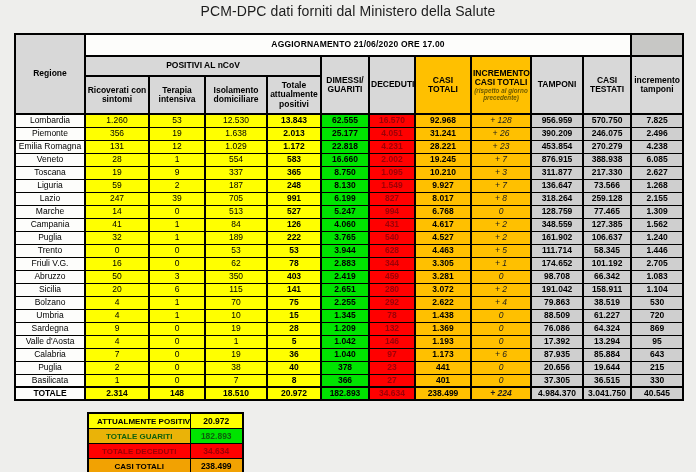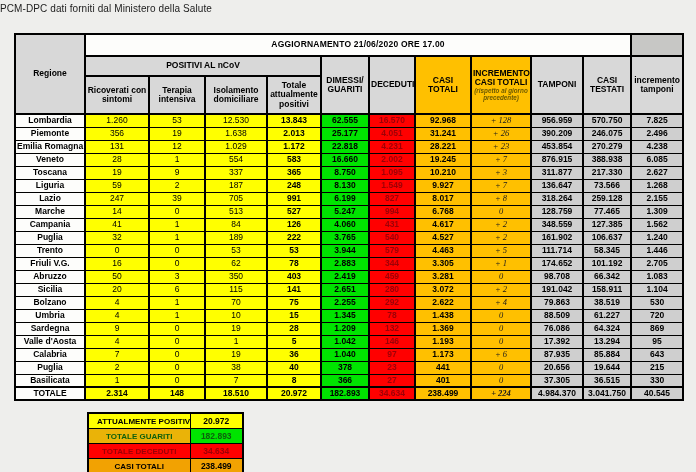--- a/index.html
+++ b/index.html
@@ -5,21 +5,21 @@
   html,body{margin:0;padding:0;}
   body{
     width:696px;height:472px;
     background:#eeeeec;
     font-family:"Liberation Sans", sans-serif;
     color:#000;
   }
   .canvas{position:relative;width:696px;height:472px;overflow:hidden;}
   .page-title{
     position:absolute;top:3px;left:0;width:100%;
-    font-size:10px;font-weight:normal;color:#1c1c1c;
+    text-align:center;font-size:14px;font-weight:normal;color:#1c1c1c;
     letter-spacing:.1px;
   }
   table{border-collapse:collapse;table-layout:fixed;}
   .main-table{
     position:absolute;left:14px;top:33px;width:668px;
     border:2px solid #000;
   }
   .main-table td{
     border-left:2px solid #000;border-right:2px solid #000;
     border-top:1px solid #000;border-bottom:1px solid #000;
@@ -40,27 +40,27 @@
   .regione-h{font-size:9px;}
   .group-h{font-size:9px;margin-left:36px;}
   .gold-h{background:var(--gold,#ffc000) !important;}
   .incr-h{font-size:7.5px;line-height:1.15;}
   .incr-h .note{
     font-size:6.3px;font-style:italic;font-weight:bold;
     color:#6b5900;margin-top:1px;line-height:1.05;
   }
   .main-table tbody tr{height:13px;}
   .main-table tbody td{white-space:nowrap;}
-  .c-region{background:#fdfdfb;font-weight:bold;}
+  .c-region{background:#fdfdfb;font-weight:normal;}
   .c-yellow{background:var(--yellow,#ffff00);}
   .c-bold{font-weight:bold;}
   .c-green{background:var(--green,#00e400);font-weight:bold;}
   .c-red{background:var(--red,#ff0000);font-weight:bold;color:var(--dark-red-text,#9c0006);}
   .c-gold{background:var(--gold,#ffc000);}
-  .c-incr{font-style:italic;color:#1c1c1c;font-family:Liberation Serif, serif;}
+  .c-incr{font-style:italic;color:#1c1c1c;}
   .c-gray{background:var(--gray-cell,#cfcfcf);font-weight:bold;}
   .total-row{height:15px;}
   .total-row td{border-top:2px solid #000;font-weight:bold;}
   .summary-table{
     position:absolute;left:87px;top:412px;width:155px;
     border:2px solid #000;
   }
   .summary-table td{
     border:1px solid #000;
     height:14px;text-align:center;vertical-align:middle;
@@ -258,21 +258,21 @@
           <td class="c-gray">106.637</td>
           <td class="c-gray">1.240</td>
         </tr>
         <tr>
           <td class="c-region">Trento</td>
           <td class="c-yellow">0</td>
           <td class="c-yellow">0</td>
           <td class="c-yellow">53</td>
           <td class="c-yellow c-bold">53</td>
           <td class="c-green">3.944</td>
-          <td class="c-red">579</td>
+          <td class="c-red">628</td>
           <td class="c-gold c-bold">4.463</td>
           <td class="c-gold c-incr">+ 5</td>
           <td class="c-gray">111.714</td>
           <td class="c-gray">58.345</td>
           <td class="c-gray">1.446</td>
         </tr>
         <tr>
           <td class="c-region">Friuli V.G.</td>
           <td class="c-yellow">16</td>
           <td class="c-yellow">0</td>

